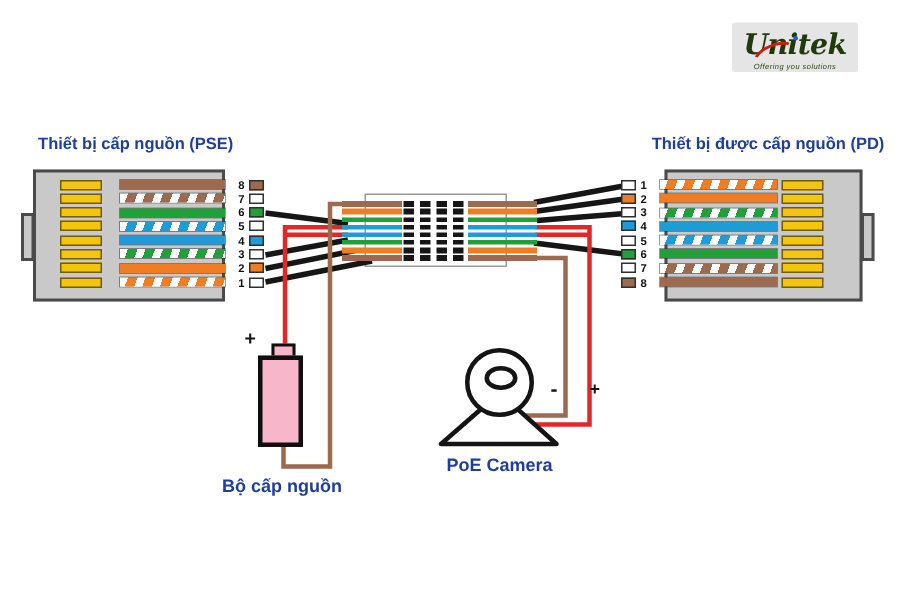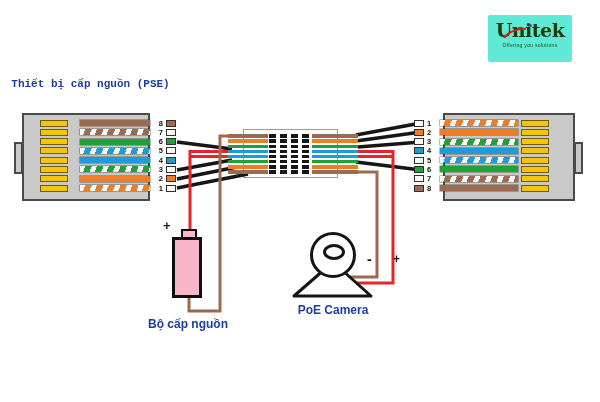--- a/index.html
+++ b/index.html
@@ -17,48 +17,49 @@
   .dash{position:absolute;background:#161616;z-index:5;}
   .overlay{position:absolute;left:0;top:0;z-index:2;}
   .blue-label{position:absolute;color:#1e3d9e;font-weight:bold;text-align:center;z-index:10;}
   .sign{position:absolute;color:#141414;font-weight:bold;z-index:10;font-size:13px;}
   .battery-body{position:absolute;left:172px;top:237px;width:30px;height:61px;background:#f8b6cb;
                 border:3px solid #0f0f0f;z-index:6;box-sizing:border-box;}
   .battery-cap{position:absolute;left:181px;top:229px;width:16px;height:10px;background:#f8b6cb;
                border:2.5px solid #0f0f0f;z-index:6;box-sizing:border-box;}
   .title{position:absolute;left:0;width:600px;top:355px;text-align:center;font-size:17px;font-weight:800;
          color:#1b1b1b;letter-spacing:.3px;z-index:10;}
-  .logo{position:absolute;left:488px;top:15px;width:84px;height:47px;background:#5eead4;z-index:10;
-        border-radius:2px;}
+  .logo{position:absolute;left:488px;top:15px;width:84px;height:33px;background:#e5e5e5;z-index:10;
+        border-radius:2px;font-style:italic;}
   .logo-name{position:relative;text-align:center;font-family:"DejaVu Serif",serif;font-weight:bold;
              font-size:19px;line-height:20px;color:#1f3a0d;padding-top:5px;letter-spacing:-0.5px;z-index:2;}
   .logo-swoosh{position:absolute;left:13px;top:14px;width:28px;height:15px;border:2.2px solid transparent;
                border-top-color:#cf1f14;border-radius:50%;transform:rotate(-22deg);z-index:3;}
   .logo-idot{position:absolute;left:41px;top:9px;width:3px;height:3px;border-radius:50%;background:#1066c8;z-index:4;}
   .logo-tagline{position:relative;text-align:center;font-size:5px;color:#27470f;letter-spacing:.3px;
                 margin-top:2px;z-index:2;}
-  .lbl-pse{left:8px;top:78px;width:165px;font-size:11px;font-family:Liberation Mono, monospace;}
+  .lbl-pse{left:8px;top:90px;width:165px;font-size:11px;}
   .lbl-pd{left:428px;top:90px;width:168px;font-size:11px;}
   .lbl-cable{left:240px;top:108px;width:100px;font-size:11.5px;}
   .lbl-power{left:123px;top:317px;width:130px;font-size:12px;}
   .lbl-camera{left:283px;top:303px;width:100px;font-size:12px;}
 </style>
 </head>
 <body>
 
 <div class="stage">
 
   <div class="logo">
     <div class="logo-swoosh"></div>
     <div class="logo-idot"></div>
     <div class="logo-name">Unitek</div>
     <div class="logo-tagline">Offering you solutions</div>
   </div>
 
   <div class="blue-label lbl-pse">Thiết bị cấp nguồn (PSE)</div>
+  <div class="blue-label lbl-pd">Thiết bị được cấp nguồn (PD)</div>
   <div class="blue-label lbl-camera">PoE Camera</div>
   <div class="blue-label lbl-power">Bộ cấp nguồn</div>
 
   <div class="conn-tab" style="left:14px;top:142px;width:9px;height:32px;"></div>
   <div class="conn-body" style="left:22px;top:113px;width:128px;height:88px;"></div>
   <div class="conn-body" style="left:443px;top:113px;width:132px;height:88px;"></div>
   <div class="conn-tab" style="left:574px;top:142px;width:9px;height:32px;"></div>
 
   <div style="position:absolute;left:243px;top:129px;width:95px;height:49px;border:1.5px solid #9a9a9a;background:#ffffff;z-index:2;box-sizing:border-box;"></div>
 

